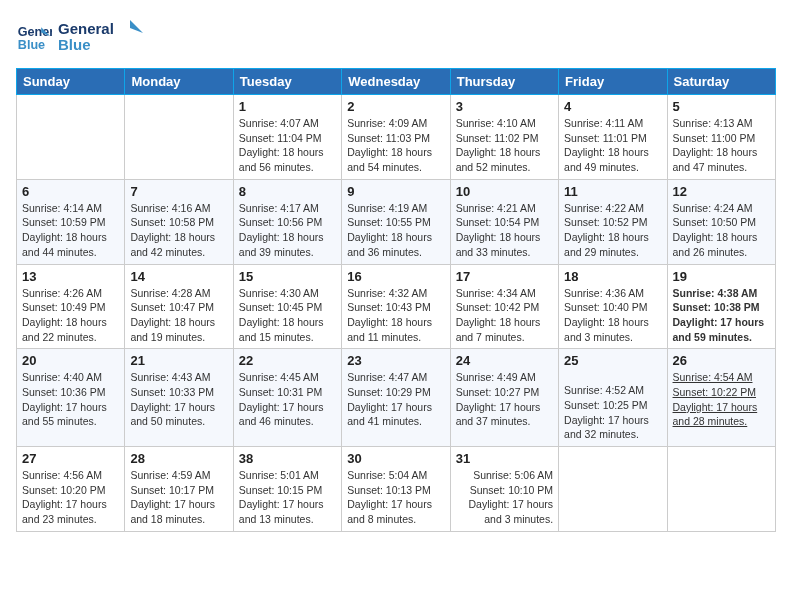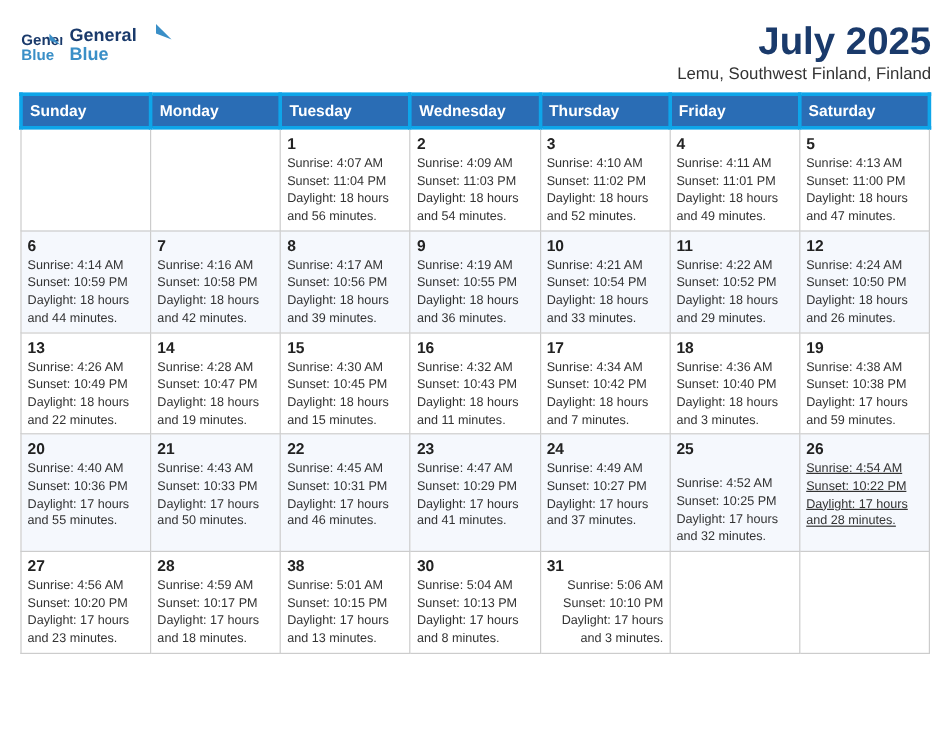--- a/index.html
+++ b/index.html
@@ -41,21 +41,21 @@
       width: 100%;
       border-collapse: collapse;
       border: 1px solid #ccc;
     }
     .calendar th {
       background-color: #2a6db5;
       color: #fff;
       text-align: left;
       padding: 5px 6px;
       font-size: 13px;
-      border: 3px solid #0ea5e9;
+      border: 1px solid #0ea5e9;
     }
     .calendar td {
       vertical-align: top;
       border: 1px solid #ccc;
       padding: 4px 5px;
       width: 108px;
       min-height: 80px;
       background: #fff;
     }
     .calendar tr:nth-child(even) td {
@@ -88,24 +88,20 @@
       <polygon points="28,8 38,18 28,14" fill="#3a8fc7"></polygon>
     </svg>
     <div>
       <svg width="90" height="40" viewBox="0 0 90 40" xmlns="http://www.w3.org/2000/svg">
         <text x="0" y="18" font-size="15" font-weight="bold" fill="#1a3a6b" font-family="Arial">General</text>
         <text x="0" y="34" font-size="15" font-weight="bold" fill="#3a8fc7" font-family="Arial">Blue</text>
         <polygon points="72,4 85,17 72,12" fill="#3a8fc7"></polygon>
       </svg>
     </div>
   </div>
-  <div class="title-block">
-    <div class="calendar-title">July 2025</div>
-    <div class="calendar-subtitle">Lemu, Southwest Finland, Finland</div>
-  </div>
 </div>
 
 <table class="calendar">
   <thead>
     <tr>
     <th>Sunday</th>
         <th>Monday</th>
         <th>Tuesday</th>
         <th>Wednesday</th>
         <th>Thursday</th>
@@ -224,21 +220,21 @@
 Daylight: 18 hours and 7 minutes.</div>
         </td>
         <td>
           <span class="day-number">18</span>
           <div class="day-detail" style="white-space: pre-line;">Sunrise: 4:36 AM
 Sunset: 10:40 PM
 Daylight: 18 hours and 3 minutes.</div>
         </td>
         <td>
           <span class="day-number">19</span>
-          <div class="day-detail" style="white-space: pre-line;">Sunrise: 4:38 AM
+          <div class="day-detail" style="white-space: pre-line; font-weight: bold;">Sunrise: 4:38 AM
 Sunset: 10:38 PM
 Daylight: 17 hours and 59 minutes.</div>
         </td>
       </tr>
       <tr>
         <td>
           <span class="day-number">20</span>
           <div class="day-detail" style="white-space: pre-line;">Sunrise: 4:40 AM
 Sunset: 10:36 PM
 Daylight: 17 hours and 55 minutes.</div>

